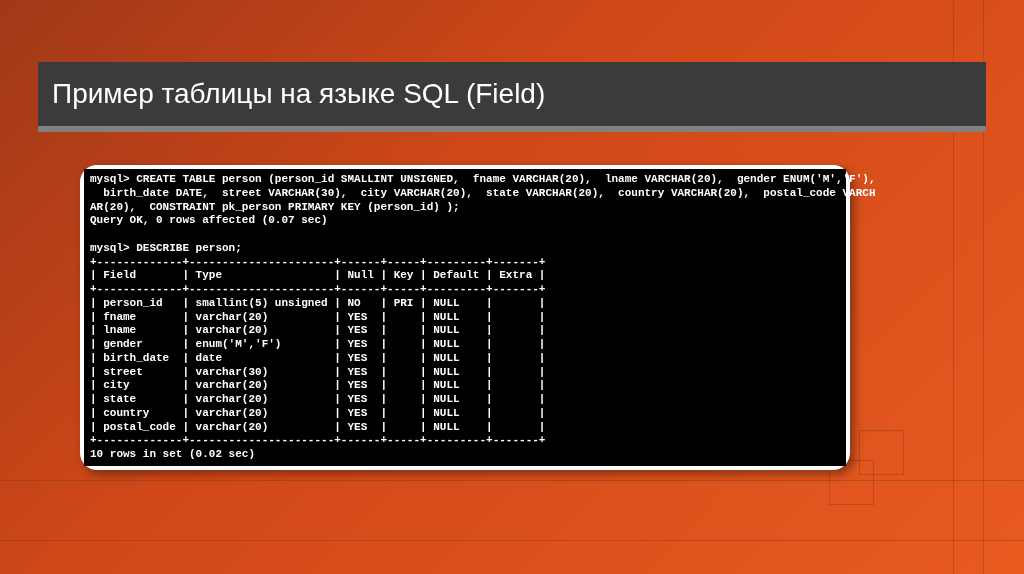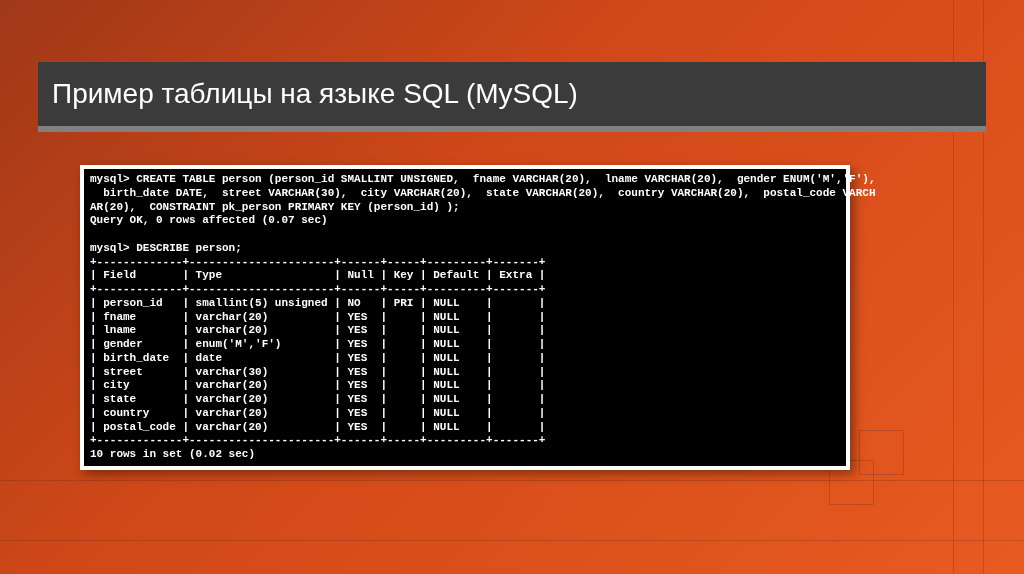--- a/index.html
+++ b/index.html
@@ -29,20 +29,21 @@
       font-weight: 400;
     }
     .terminal-container {
       position: absolute;
       top: 165px;
       left: 80px;
       width: 770px;
       background: #ffffff;
       padding: 4px;
       box-shadow: 4px 4px 10px rgba(0,0,0,0.4);
+      border-radius: 17px;
     }
     .terminal {
       background: #000000;
       color: #ffffff;
       font-family: "Consolas", "Courier New", monospace;
       font-size: 11px;
       line-height: 1.25;
       padding: 4px 6px;
       font-weight: 600;
       white-space: pre;
@@ -68,21 +69,21 @@
 <body>
 
 <div class="decor-line-v" style="right:40px; top:0; height:574px;"></div>
 <div class="decor-line-v" style="right:70px; top:0; height:574px;"></div>
 <div class="decor-line-h" style="left:0; right:0; top:540px;"></div>
 <div class="decor-line-h" style="left:0; right:0; top:480px;"></div>
 <div class="decor-square" style="right:120px; top:430px;"></div>
 <div class="decor-square" style="right:150px; top:460px;"></div>
 
 <div class="title-bar">
-  <div class="title-text">Пример таблицы на языке SQL (MySQL)</div>
+  <div class="title-text">Пример таблицы на языке SQL (Field)</div>
 </div>
 
 <div class="terminal-container">
   <div class="terminal" id="terminal-content">mysql&gt; CREATE TABLE person (person_id SMALLINT UNSIGNED,  fname VARCHAR(20),  lname VARCHAR(20),  gender ENUM('M','F'),
   birth_date DATE,  street VARCHAR(30),  city VARCHAR(20),  state VARCHAR(20),  country VARCHAR(20),  postal_code VARCH
 AR(20),  CONSTRAINT pk_person PRIMARY KEY (person_id) );
 Query OK, 0 rows affected (0.07 sec)
 
 mysql&gt; DESCRIBE person;
 +-------------+----------------------+------+-----+---------+-------+

